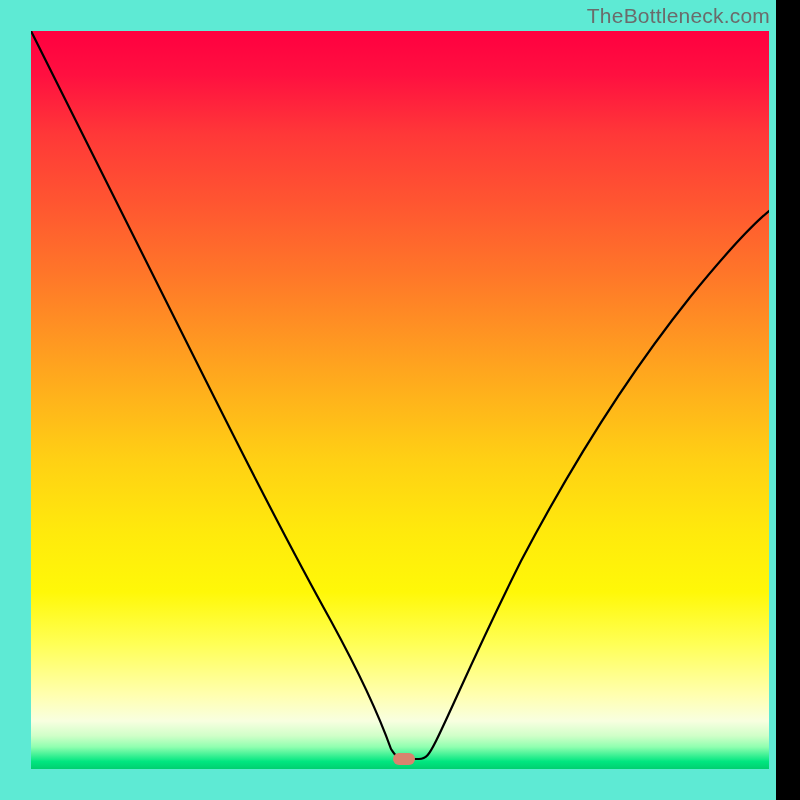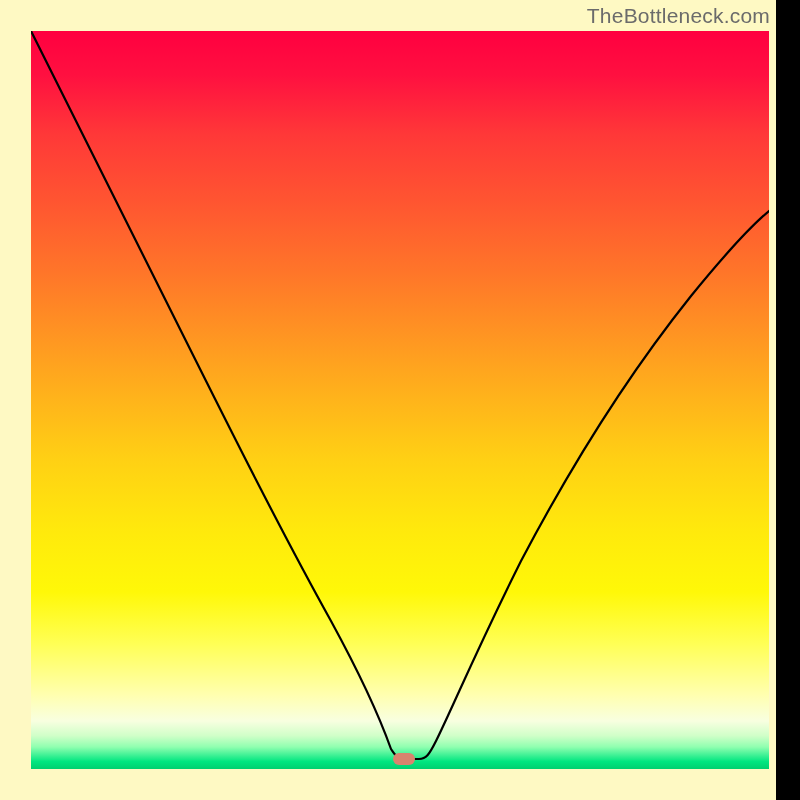--- a/index.html
+++ b/index.html
@@ -8,21 +8,21 @@
     width: 800px;
     height: 800px;
     background: #000;
     overflow: hidden;
     font-family: Arial, Helvetica, sans-serif;
   }
   .frame {
     position: relative;
     width: 776px;
     height: 800px;
-    background: #fef9c3;
+    background: #5eead4;
   }
   .plot {
     position: absolute;
     left: 31px;
     top: 31px;
     width: 738px;
     height: 738px;
     background: linear-gradient(to bottom,
       #ff0040 0%,
       #ff1040 6%,

